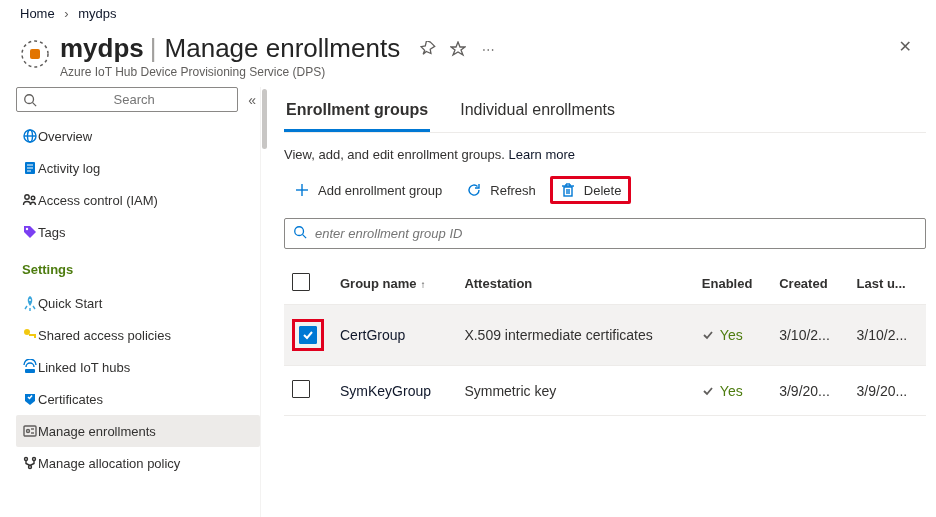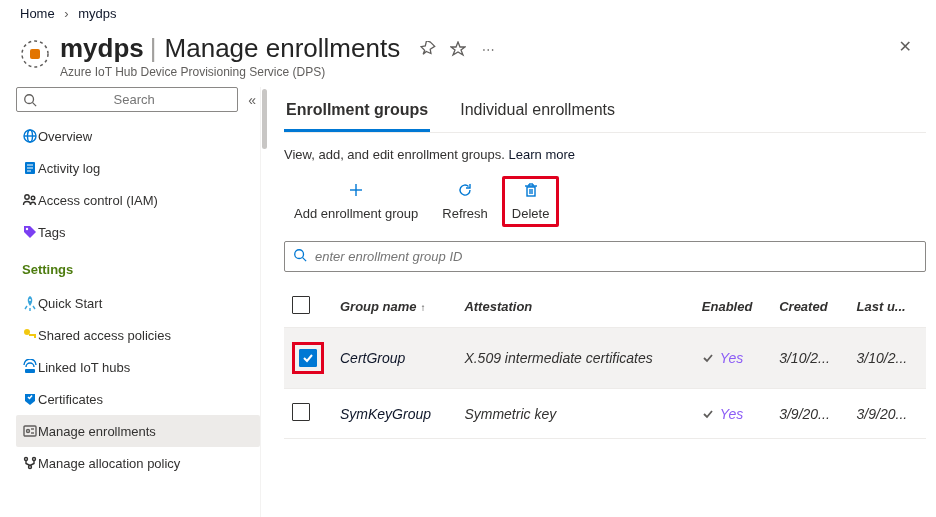--- a/index.html
+++ b/index.html
@@ -40,38 +40,38 @@
     .scrollbar-thumb { position:absolute; top:2px; left:1px; width:5px; height:60px; background:#c8c6c4; border-radius:3px;}
     .content { flex: 1; padding: 0 10px 0 16px; overflow: hidden;}
 
     .tabs { display: flex; gap: 28px; border-bottom: 1px solid #edebe9; margin-bottom: 14px; padding-top:10px;}
     .tab { padding: 4px 2px 10px 2px; font-size: 16px; color: #323130; cursor: pointer; border-bottom: 3px solid transparent;}
     .tab.active { font-weight: 600; border-bottom-color: #0078d4;}
 
     .desc { font-size: 13px; margin-bottom: 14px;}
 
     .toolbar { display: flex; gap: 4px; align-items: center; margin-bottom: 14px;}
-    .toolbar .tbtn { display: inline-flex; align-items: center; gap: 8px; padding: 6px 10px; cursor: pointer; color: #323130; border-radius:2px;flex-direction:column;}
+    .toolbar .tbtn { display: inline-flex; align-items: center; gap: 8px; padding: 6px 10px; cursor: pointer; color: #323130; border-radius:2px;}
     .toolbar .tbtn .ticon { color: #0078d4; width:16px; height:16px; display:inline-flex; align-items:center; justify-content:center;}
     .toolbar .highlight { border: 3px solid #e1001e; padding: 3px 7px;}
 
     .filter-box { display: flex; border: 1px solid #8a8886; border-radius: 2px; padding: 6px 8px; margin-bottom: 14px; background:#fff;}
     .filter-box input { border:none; outline:none; flex:1; font-style: italic; color:#605e5c; font-size:13px; background:transparent;}
     .filter-box .ficon{ color:#0078d4; margin-right:8px;}
 
-    table { width: 100%; border-collapse: collapse; font-style: italic;}
+    table { width: 100%; border-collapse: collapse;}
     th { text-align: left; font-weight: 600; font-size: 13px; padding: 10px 8px; border-bottom: 1px solid #edebe9;}
     td { padding: 14px 8px; border-bottom: 1px solid #edebe9; font-size:14px;}
     tr.selected { background: #f3f2f1;}
     .chk { width: 18px; height: 18px; border: 1px solid #323130; border-radius:1px; display:inline-flex; align-items:center; justify-content:center; cursor:pointer; background:#fff;}
     .chk.checked { background: #0078d4; border-color:#0078d4;}
     .chk.checked svg { stroke:#fff;}
     .chk-hl { border: 3px solid #e1001e; padding: 4px; display:inline-block;}
     .sort-ind { margin-left:4px; font-size:10px;}
-    .enabled-cell { display:flex; align-items:center; gap:6px; color:#8b5cf6;}
+    .enabled-cell { display:flex; align-items:center; gap:6px; color:#4d7c0f;}
     .enabled-cell svg{ color:#605e5c;}
     th.narrow, td.narrow{ width:40px;}
     
   </style>
 </head>
 <body>
 
 <div class="breadcrumb">
   <a>Home</a>
   <span class="sep">›</span>

